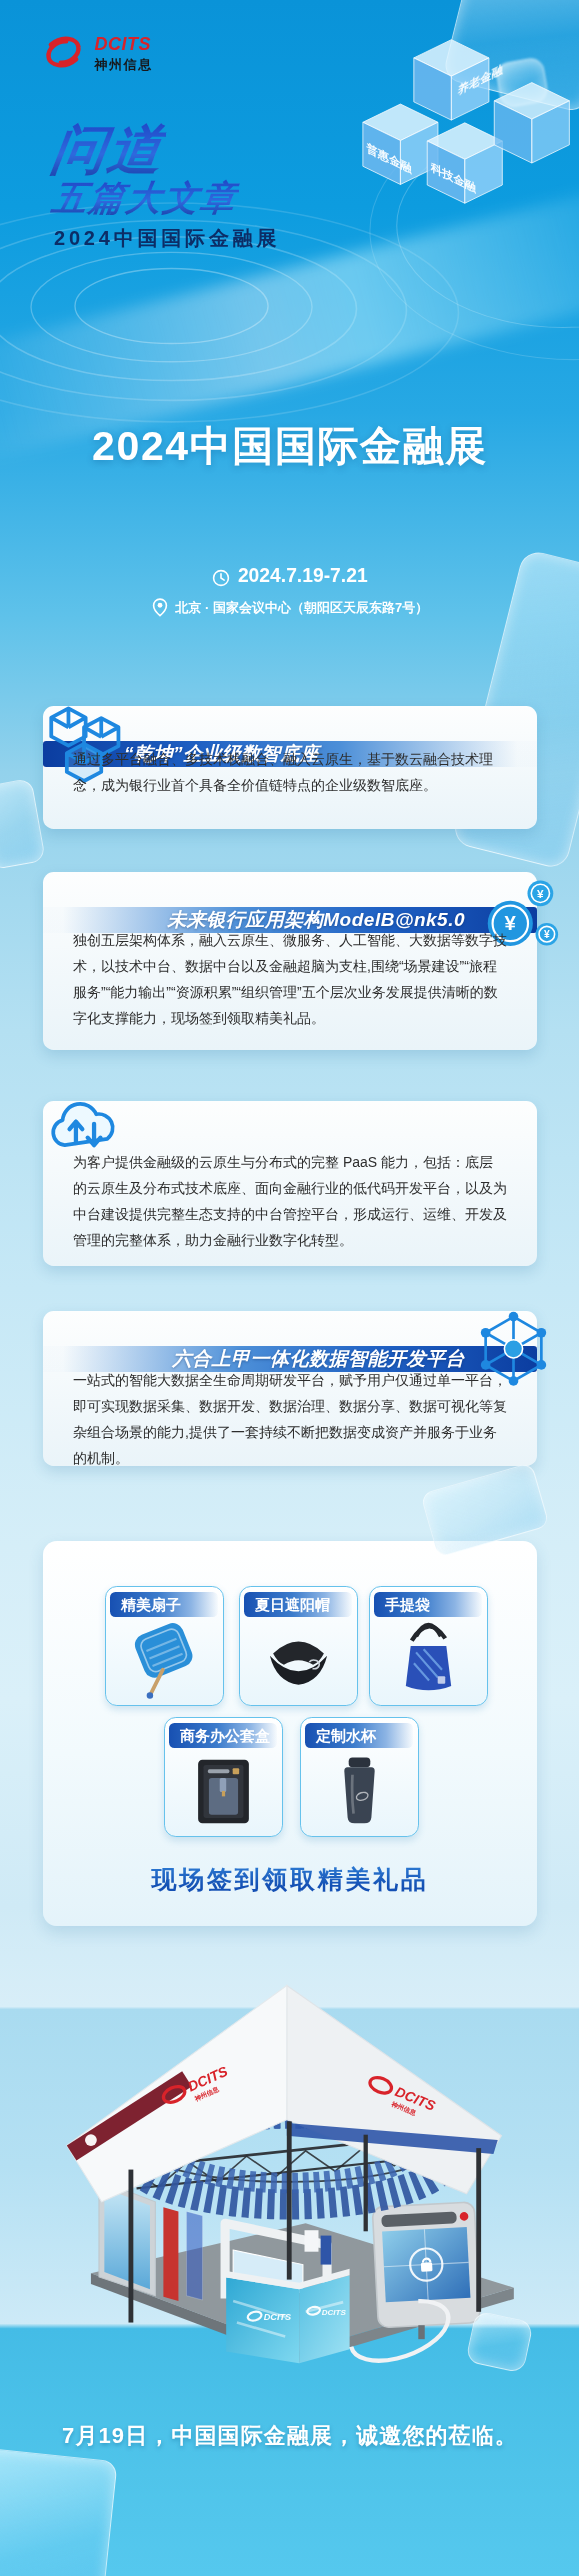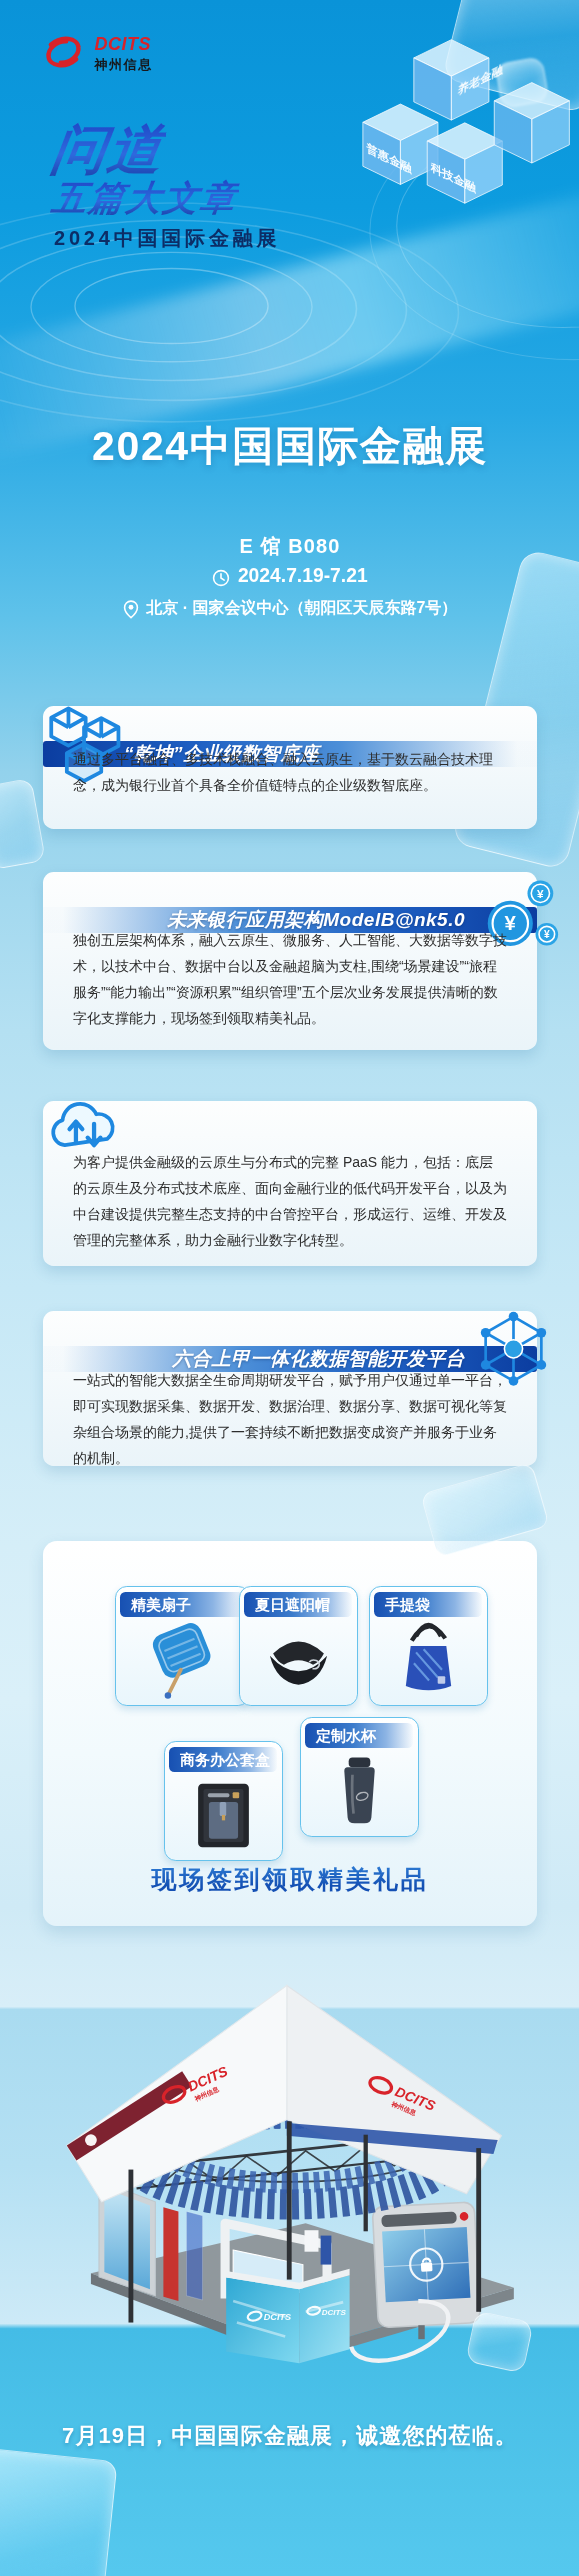--- a/index.html
+++ b/index.html
@@ -36,43 +36,43 @@
       repeating-linear-gradient(0deg,rgba(255,255,255,.14) 0 1.6px,rgba(255,255,255,0) 1.6px 4.8px);
     -webkit-background-clip:text;background-clip:text;color:transparent;letter-spacing:2.1px;}
   .slogan1{top:114px;font-size:54px;}
   .slogan2{top:175px;font-size:35px;}
   .hero-subtitle{position:absolute;left:54px;top:225px;color:#0c2d66;font-size:20px;font-weight:800;letter-spacing:3.8px;}
   .hero-title{position:absolute;left:0;top:419px;width:100%;margin:0;text-align:center;color:#fff;
     font-size:41px;font-weight:900;letter-spacing:1.6px;text-shadow:0 2.1px 7.5px rgba(0,70,130,.30);}
   .booth-no{position:absolute;left:0;top:533px;width:100%;text-align:center;color:#fff;font-size:20px;font-weight:800;letter-spacing:1.1px;}
   .info-line{position:absolute;left:0;width:100%;display:flex;justify-content:center;align-items:flex-end;gap:7.5px;color:#fff;font-weight:800;}
   .date-line{top:565px;font-size:19.3px;}
-  .venue-line{top:598px;font-size:16px;}
+  .venue-line{top:598px;font-size:13px;}
   
   .feature-card{position:absolute;left:43px;width:494px;border-radius:10.7px;
     background:linear-gradient(180deg,#fdfefe,#eaf4f9);box-shadow:0 5.4px 14px rgba(40,110,160,.18);}
   .c1{top:706px;height:123px;} .c2{top:872px;height:178px;} .c3{top:1101px;height:165px;} .c4{top:1311px;height:155px;}
   .band{position:absolute;left:0;right:0;top:6px;height:26px;display:flex;align-items:center;margin-top:29px;}
   .band-l{background:linear-gradient(90deg,#0b3da0 0%,#1f61c4 32%,#4c8fd8 60%,rgba(190,215,240,.05) 96%);
     justify-content:flex-start;padding-left:81px;border-radius:3.2px 0 0 3.2px;}
   .band-r{background:linear-gradient(270deg,#0b3da0 0%,#1f61c4 32%,#4c8fd8 60%,rgba(190,215,240,.05) 96%);
     justify-content:flex-end;padding-right:72px;border-radius:0 3.2px 3.2px 0;}
   .band-title{color:#fff;font-size:19px;font-weight:800;font-style:italic;letter-spacing:0.5px;text-shadow:0 1.1px 2.7px rgba(8,35,85,.4);}
   .card-body{position:absolute;left:30px;right:30px;margin:0;color:#2d2d2d;font-size:14px;line-height:1.85;font-weight:500;}
   .b1{top:41px;} .b2{top:56px;} .b3{top:49px;} .b4{top:57px;}
   .card-icon{position:absolute;}
   .icon-cubes{left:0px;top:-4.3px;} .icon-cloud{left:-1.1px;top:-7.5px;}
   .icon-coins{left:434px;top:2.1px;} .icon-molecule{left:433px;top:0px;}
   
   .gift-panel{position:absolute;left:43px;top:1541px;width:494px;height:385px;border-radius:14px;
     background:linear-gradient(180deg,#ffffff 0%,#f2fafd 55%,#e4f3fa 100%);box-shadow:0 6.4px 15px rgba(40,110,160,.16);}
   .gift-card{position:absolute;width:117px;height:118px;border:1.6px solid #66c2ec;border-radius:11.8px;
     background:linear-gradient(180deg,#ffffff,#e9f6fc);box-shadow:0 3.2px 7.5px rgba(60,140,190,.2);}
-  .g1{left:72px;top:45px;padding-left:16px;} .g2{left:196px;top:45px;} .g3{left:326px;top:45px;}
-  .g4{left:121px;top:176px;margin-top:24px;} .g5{left:257px;top:176px;}
+  .g1{left:62px;top:45px;} .g2{left:196px;top:45px;} .g3{left:326px;top:45px;}
+  .g4{left:121px;top:176px;} .g5{left:257px;top:176px;}
   .gift-label{position:absolute;left:4.3px;right:5.4px;top:5.4px;height:25px;border-radius:5.4px;
     background:linear-gradient(90deg,#1750b2 0%,#3c7ccc 45%,#8cb4e4 75%,rgba(220,235,248,.15) 100%);
     color:#fff;font-size:15px;font-weight:800;line-height:25px;padding-left:10.7px;box-sizing:border-box;}
   .gift-img{position:absolute;left:0;right:0;top:31px;bottom:2.1px;display:flex;align-items:center;justify-content:center;}
   .gift-claim{position:absolute;left:0;top:322px;width:100%;text-align:center;font-size:25px;font-weight:900;letter-spacing:2.7px;
     background-image:linear-gradient(180deg,#2f7fd6 0%,#1450b4 70%);-webkit-background-clip:text;background-clip:text;color:transparent;}
   
   .booth-art{position:absolute;left:48px;top:1979px;}
   .invite{position:absolute;left:0;top:2421px;width:100%;text-align:center;color:#fff;font-size:22px;font-weight:800;letter-spacing:1.1px;
     text-shadow:0 1.6px 4.3px rgba(0,90,140,.4);}
@@ -134,21 +134,20 @@
     <div class="logo-text">
       <div class="logo-en">DCITS</div>
       <div class="logo-cn">神州信息</div>
     </div>
   </div>
 
   <div class="slogan slogan1">问道</div>
   <div class="slogan slogan2">五篇大文章</div>
   <div class="hero-subtitle">2024中国国际金融展</div>
   <h1 class="hero-title">2024中国国际金融展</h1>
-  <div class="booth-no">E 馆 B080</div>
 
   <div class="info-line date-line">
     <svg width="18" height="18" viewBox="0 0 34 34">
       <circle cx="17" cy="17" r="14" fill="none" stroke="#fff" stroke-width="3"></circle>
       <path d="M17,9 L17,17 L23,21" fill="none" stroke="#fff" stroke-width="3" stroke-linecap="round"></path>
     </svg>
     <span>2024.7.19-7.21</span>
   </div>
   <div class="info-line venue-line">
     <svg width="16" height="19.3" viewBox="0 0 30 36">

